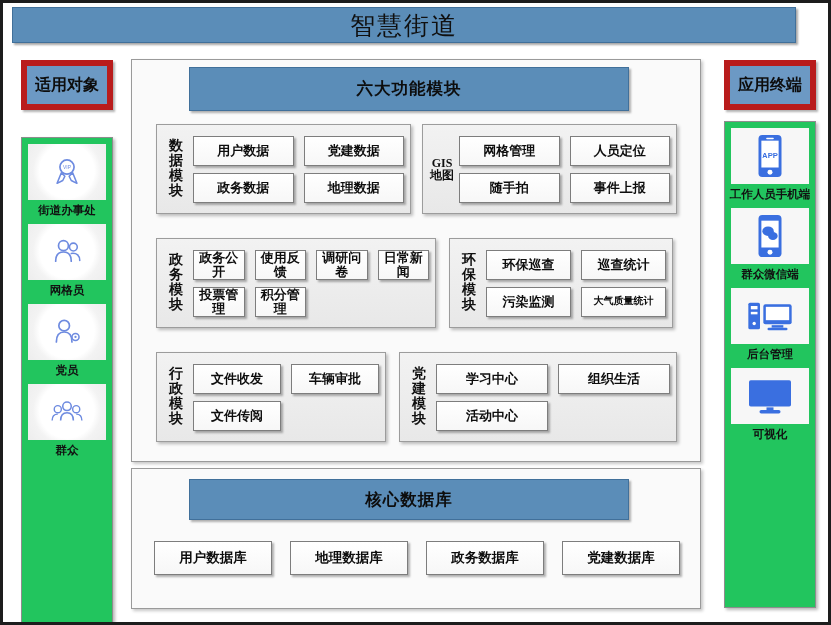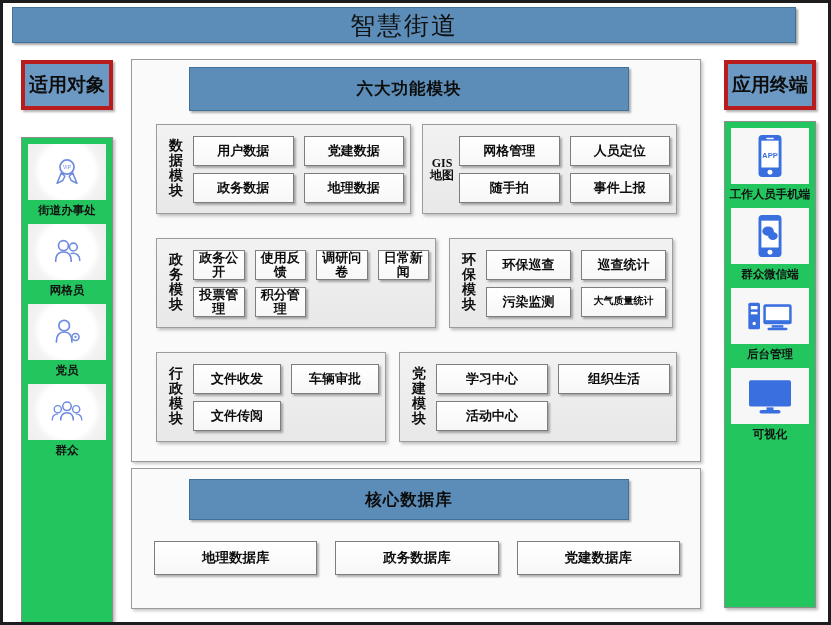--- a/index.html
+++ b/index.html
@@ -40,27 +40,27 @@
     color: #101010;
     letter-spacing: 2px;
   }
 
   
   .side-header {
     position: absolute;
     width: 92px;
     height: 50px;
     background: #6C99C4;
-    border: 4px solid #b91c1c;
+    border: 6px solid #b91c1c;
     box-shadow: 2px 2px 2px rgba(0,0,0,0.3);
     display: flex;
     align-items: center;
     justify-content: center;
     box-sizing: border-box;
-    font-size: 19px;
+    font-size: 16px;
     font-weight: bold;
     color: #0d0d0d;
   }
   #side-left-header { left: 18px; top: 57px; }
   #side-right-header { left: 721px; top: 57px; }
 
   .side-panel {
     position: absolute;
     width: 92px;
     background: #22c55e;
@@ -421,20 +421,21 @@
         </div>
       </div>
 
     </div>
 
     <div class="panel-box" id="database-panel">
       <div class="section-banner" id="database-banner">
         <span>核心数据库</span>
       </div>
       <div id="db-row">
+        <div class="chip">用户数据库</div>
         <div class="chip">地理数据库</div>
         <div class="chip">政务数据库</div>
         <div class="chip">党建数据库</div>
       </div>
     </div>
 
   </div>
 
 </div>
 

